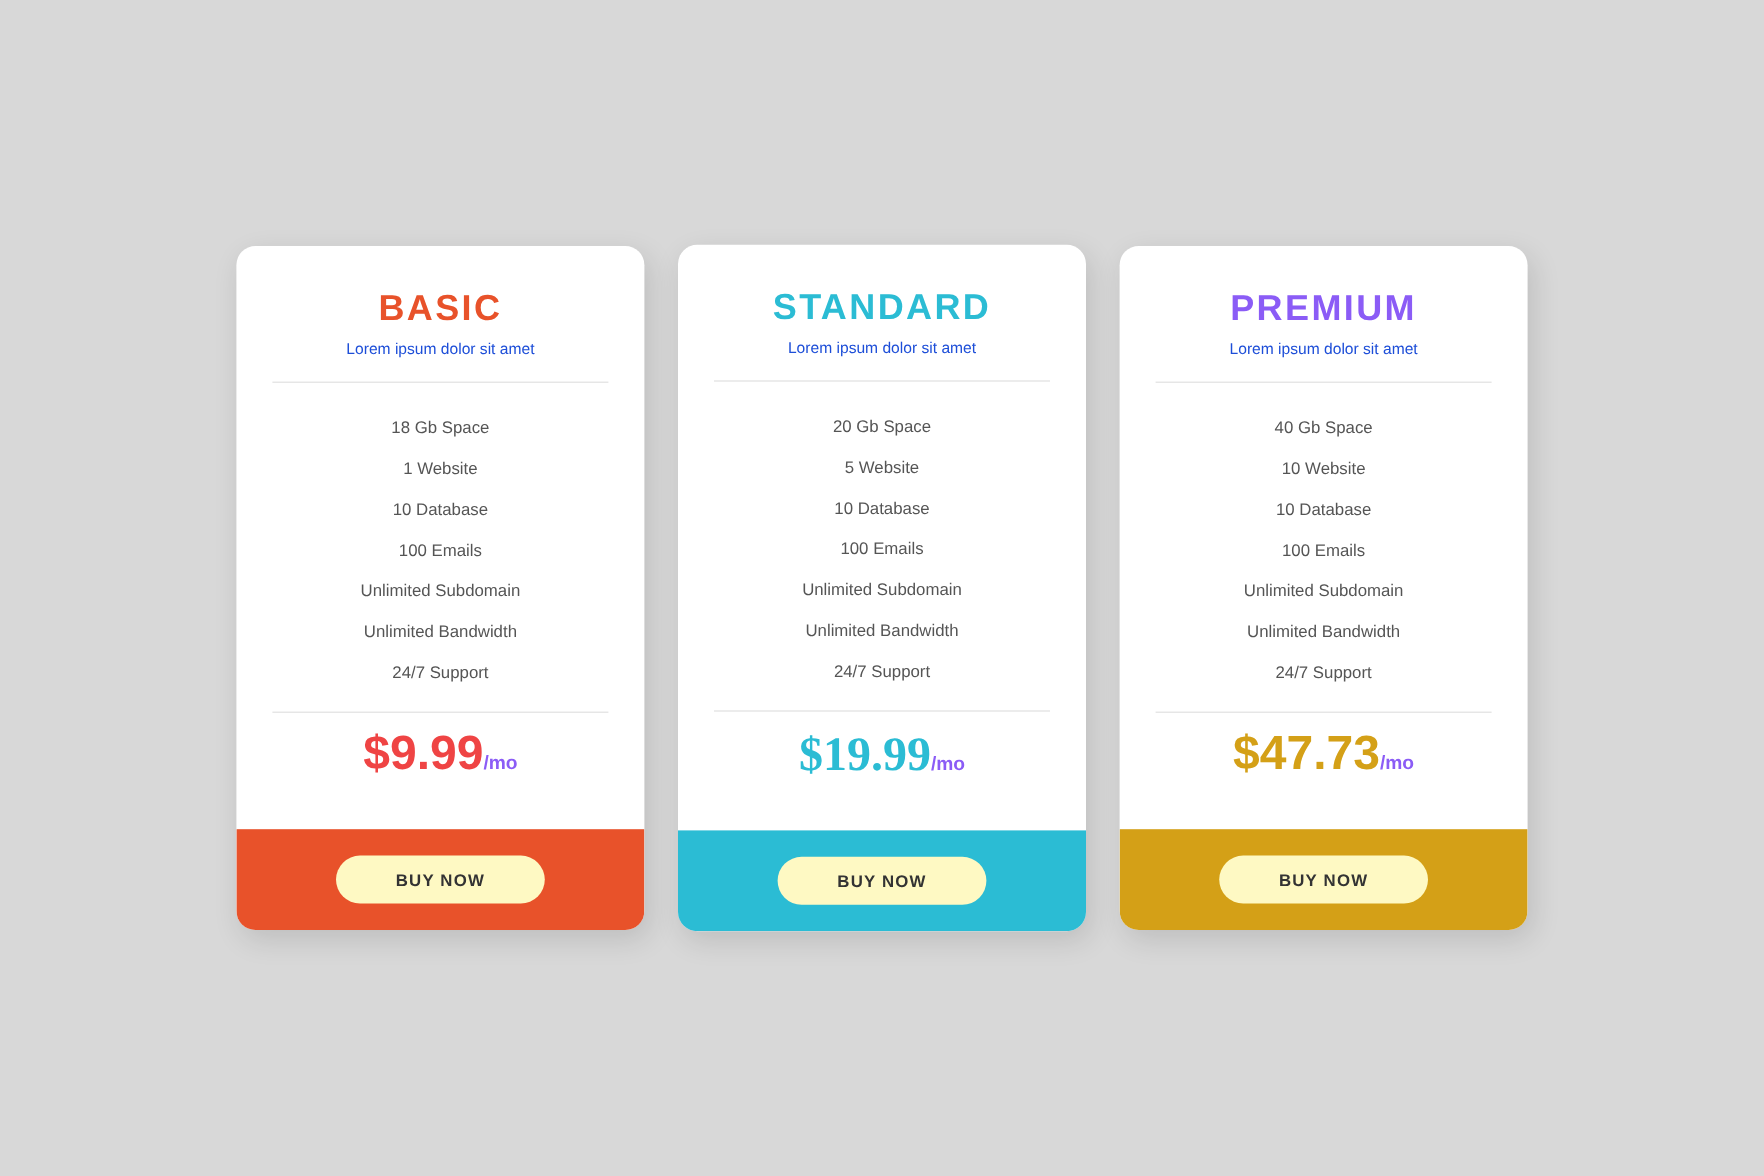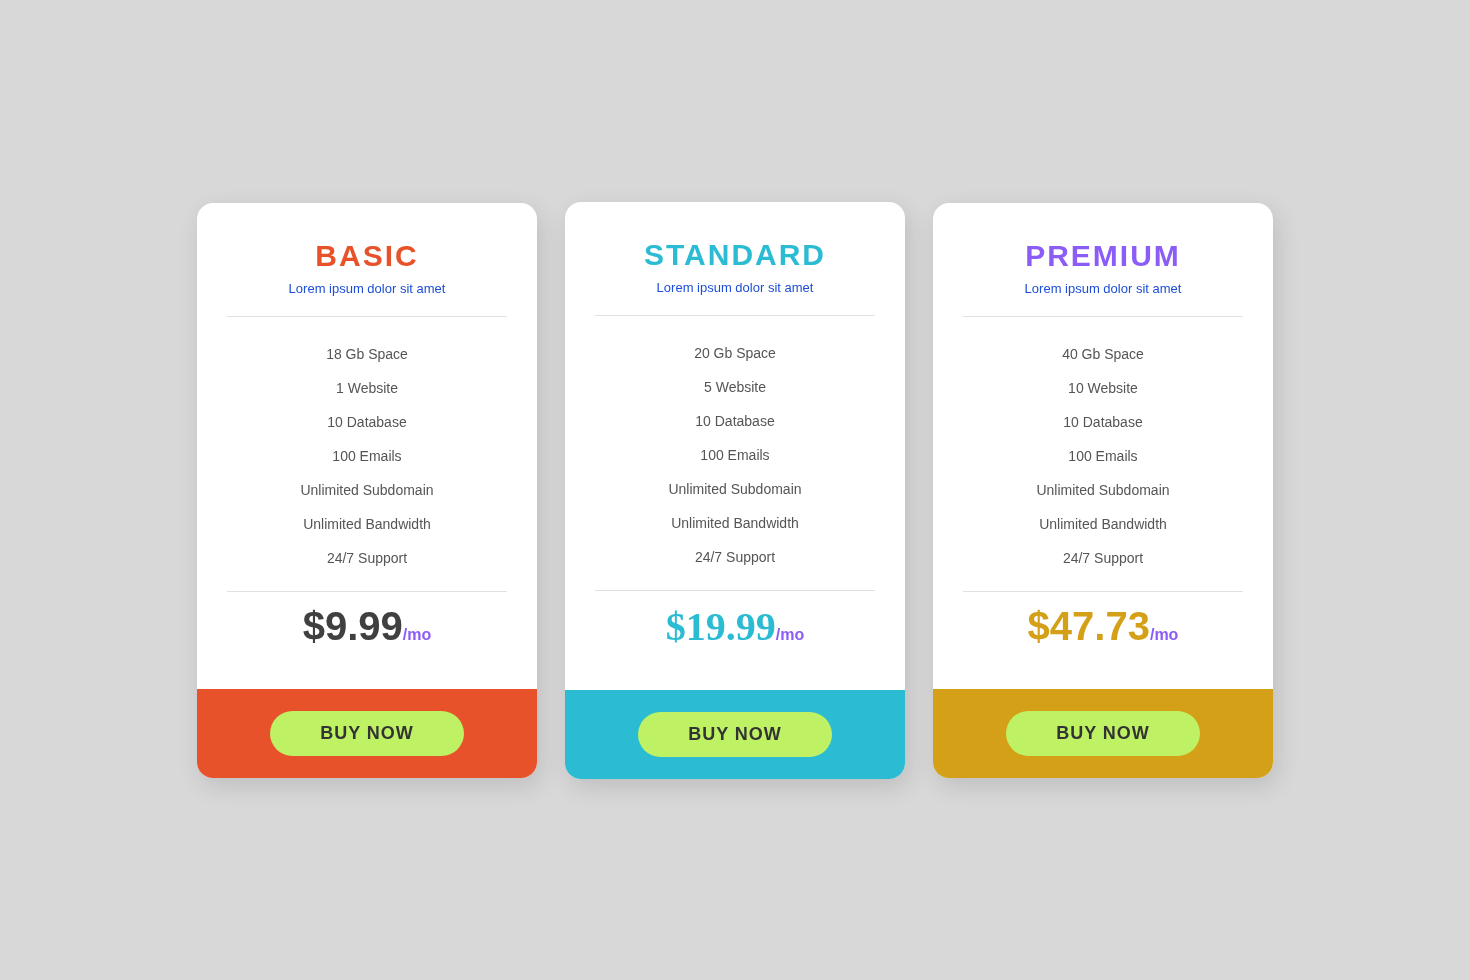--- a/index.html
+++ b/index.html
@@ -96,35 +96,35 @@
     }
 
     .card-footer {
       padding: 22px 30px;
       display: flex;
       justify-content: center;
       align-items: center;
     }
 
     .buy-button {
-      background: #bef264;
+      background: #fef9c3;
       border: none;
       border-radius: 30px;
       padding: 12px 50px;
-      font-size: 18px;
+      font-size: 14px;
       font-weight: 700;
       letter-spacing: 1px;
       cursor: pointer;
       color: #333;
       text-transform: uppercase;
     }
 
     
     .card-basic .plan-title { color: #e8522a; }
-    .card-basic .price-amount { color: #404040; }
+    .card-basic .price-amount { color: #ef4444; }
     .card-basic .card-footer { background: #e8522a; }
 
     
     .card-standard .plan-title { color: #2bbcd4; }
     .card-standard .price-amount { color: #2bbcd4; font-family: Liberation Serif, serif; }
     .card-standard .card-footer { background: #2bbcd4; }
 
     
     .card-premium .plan-title { color: #8b5cf6; }
     .card-premium .price-amount { color: #d4a017; }

